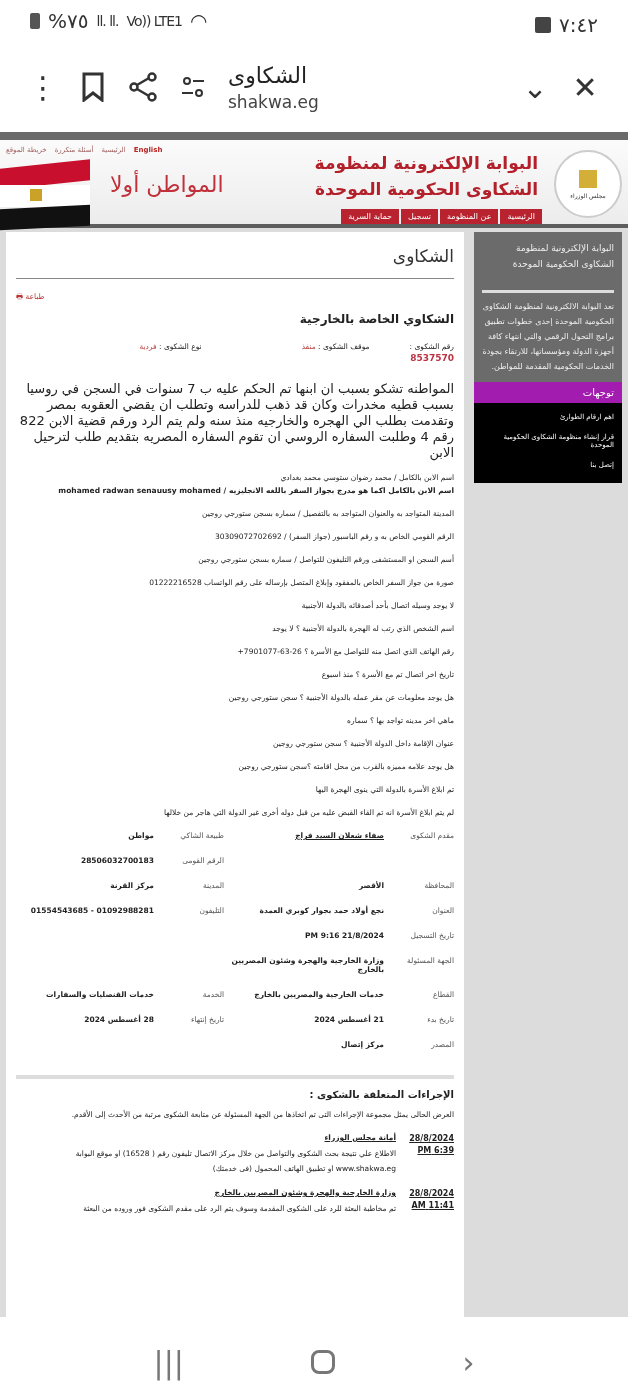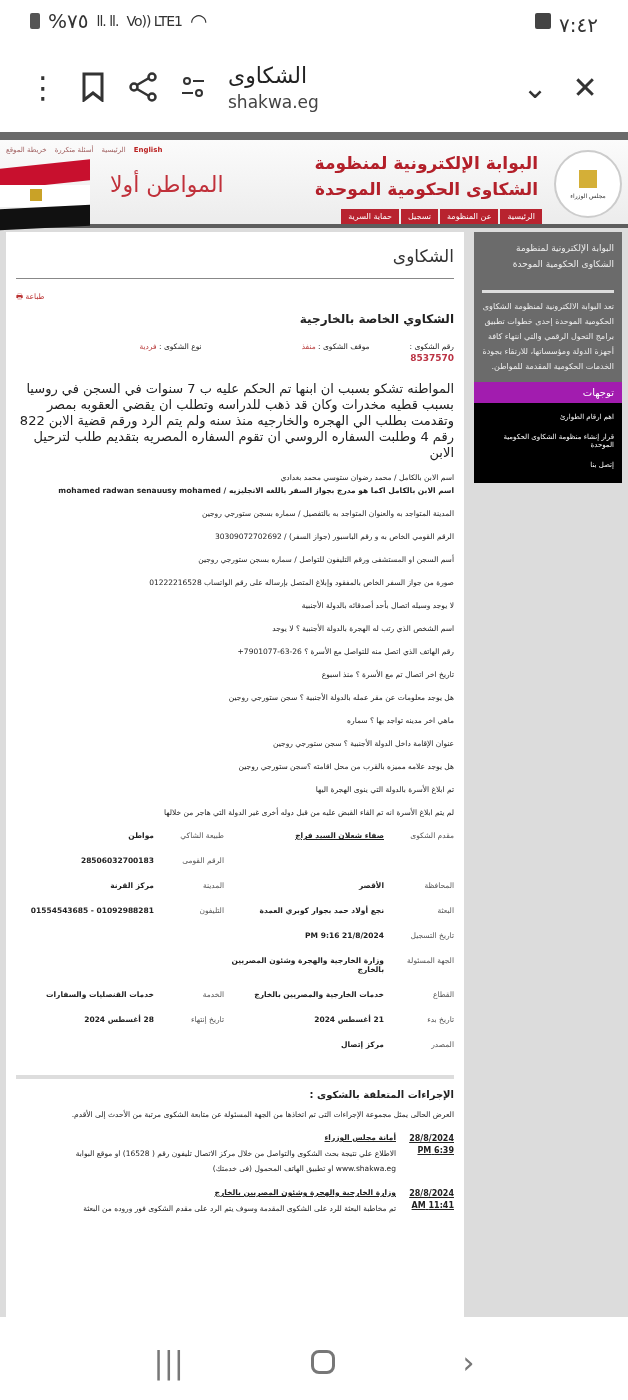--- a/index.html
+++ b/index.html
@@ -1,19 +1,19 @@
 <!DOCTYPE html>
 <html><head>
 <meta charset="utf-8">
 <style>
   * { box-sizing: border-box; margin: 0; padding: 0; }
   html, body { width: 628px; height: 1400px; background: #fff; overflow: hidden; font-family: "DejaVu Sans", sans-serif; }
   .status-bar { height: 42px; display: flex; align-items: center; justify-content: space-between; padding: 0 30px; font-size: 20px; color: #333; direction: ltr; }
   .status-left { display: flex; align-items: center; gap: 8px; }
-  .status-right { display: flex; align-items: flex-start; gap: 8px; margin-top: 8px; }
+  .status-right { display: flex; align-items: center; gap: 8px; margin-top: 8px; }
   .battery { width: 10px; height: 16px; background: #555; border-radius: 2px; }
   .signal { font-size: 14px; letter-spacing: -1px; }
   .img-icon { width: 16px; height: 16px; background: #444; border-radius: 2px; }
   .browser-bar { height: 90px; display: flex; align-items: center; padding: 0 18px; direction: ltr; }
   .bicon { width: 50px; height: 50px; display: flex; align-items: center; justify-content: center; color: #333; font-size: 30px; }
   .title-block { flex: 1; padding-left: 10px; }
   .page-title-top { font-size: 22px; color: #222; direction: rtl; text-align: left; }
   .page-url { font-size: 17px; color: #444; margin-top: 4px; }
   .site-wrap { background: #dcdcdc; height: 1185px; position: relative; }
   .top-strip { height: 8px; background: #6a6a6a; }
@@ -191,21 +191,21 @@
         <div></div>
           <div></div>
         <div class="lbl">الرقم القومى</div>
         <div class="v">28506032700183</div>
 
         <div class="lbl">المحافظة</div>
         <div class="v">الأقصر</div>
         <div class="lbl">المدينة</div>
         <div class="v">مركز القرنة</div>
 
-        <div class="lbl">البعثة</div>
+        <div class="lbl">العنوان</div>
         <div class="v">نجع أولاد حمد بجوار كوبري العمدة</div>
         <div class="lbl">التليفون</div>
         <div class="v">01092988281 - 01554543685</div>
 
         <div class="lbl">تاريخ التسجيل</div>
         <div class="v">21/8/2024 9:16 PM</div>
         <div></div>
           <div></div>
 
         <div class="lbl">الجهة المسئولة</div>

